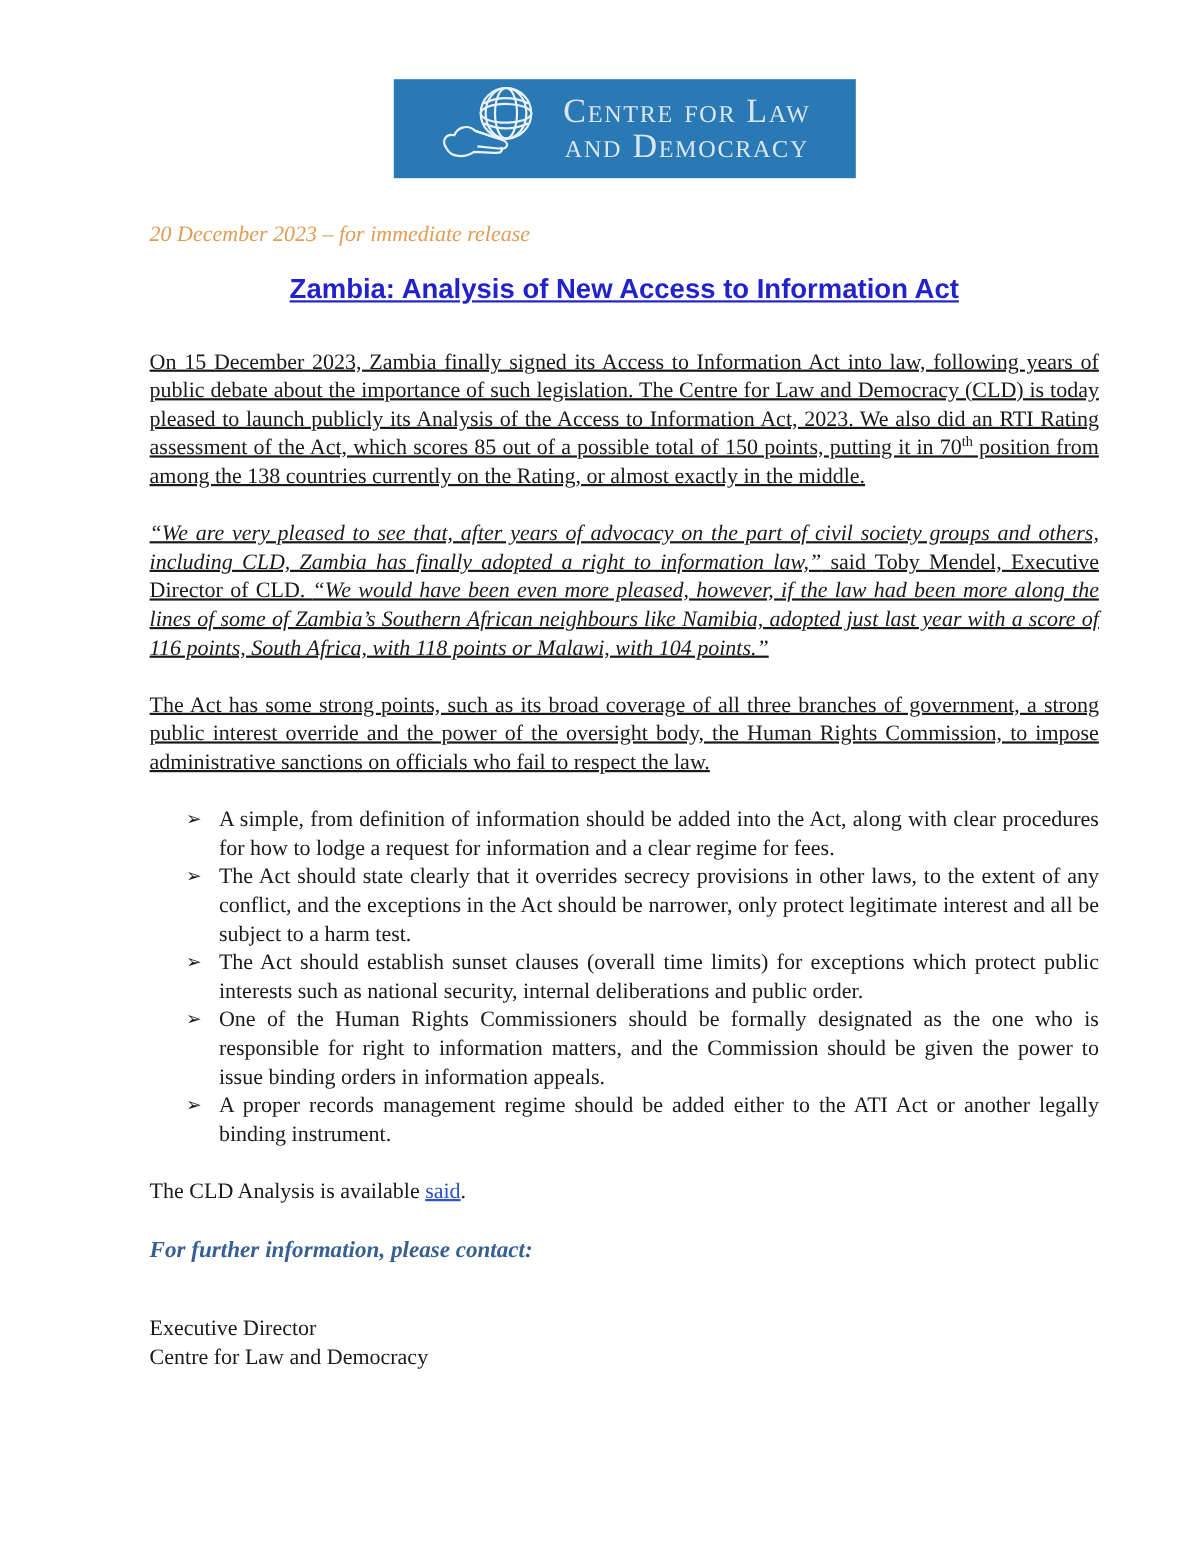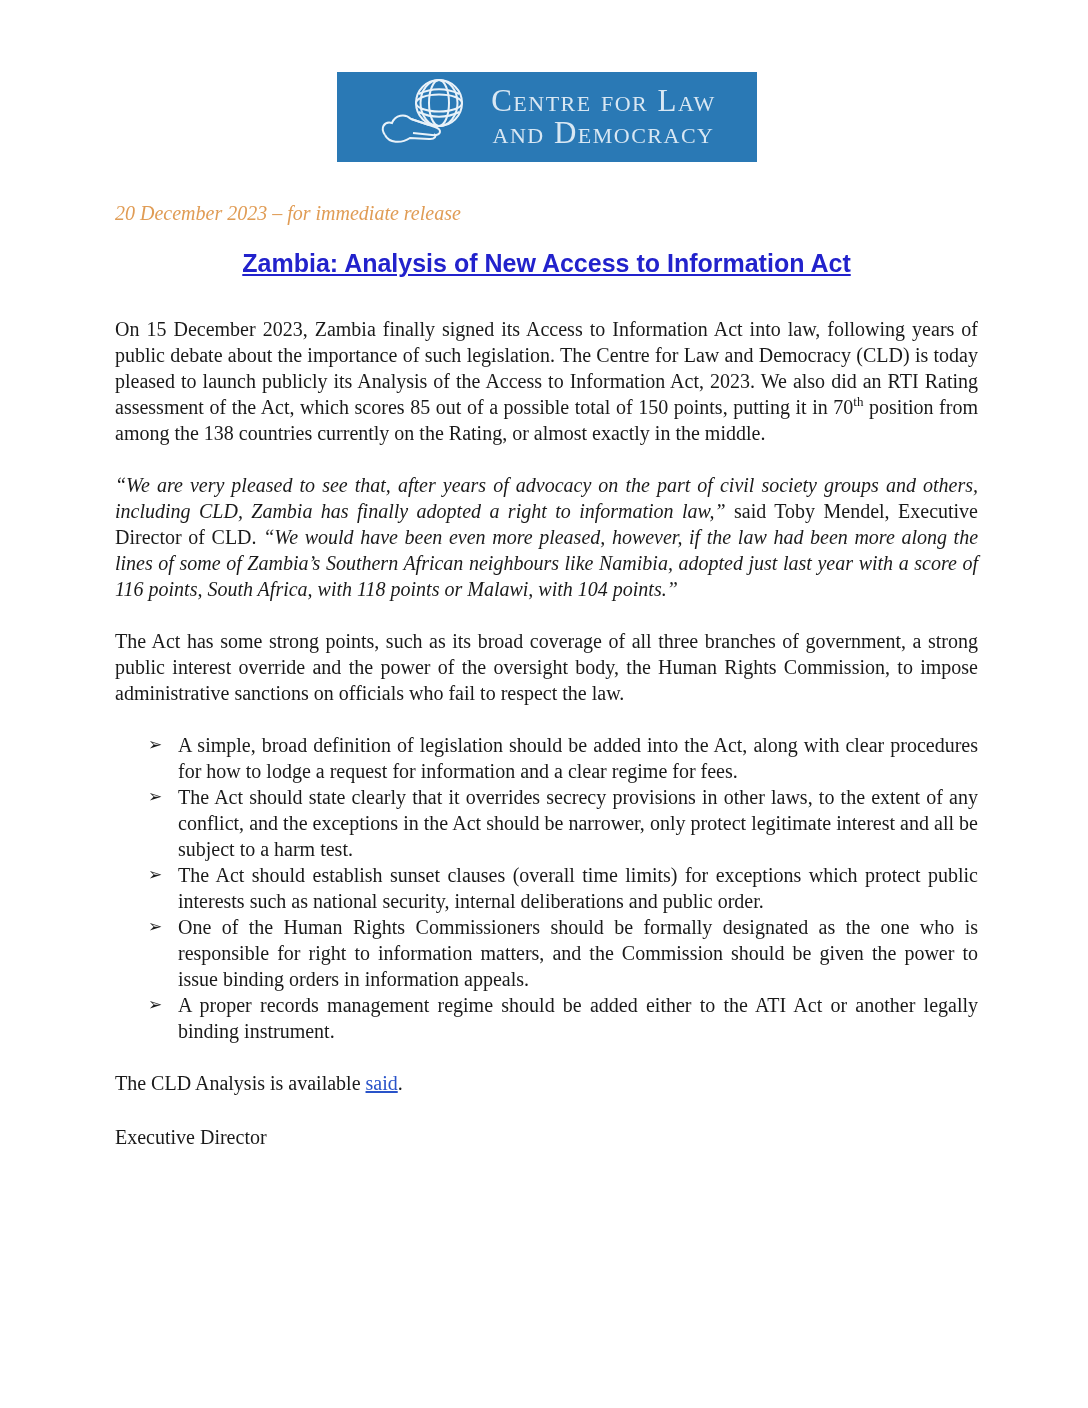--- a/index.html
+++ b/index.html
@@ -9,20 +9,21 @@
     height: 1408px;
     background: #ffffff;
     font-family: "Liberation Serif", serif;
     color: var(--body-text, #1a1a1a);
     overflow: hidden;
   }
   .page {
     width: 1063px;
     height: 1408px;
     padding: 72px 85px 0 115px;
+    margin-left: 21px;
   }
 
   
   .logo-banner {
     width: 420px;
     height: 90px;
     margin: 0 auto 40px auto;
     background: var(--logo-bg, #2A79B5);
     display: flex;
     align-items: center;
@@ -59,20 +60,21 @@
     text-align: center;
     margin: 0 0 38px 0;
   }
 
   
   .para {
     font-size: 20px;
     line-height: 26px;
     text-align: justify;
     margin: 0 0 26px 0;
+    text-decoration: underline;
   }
   .para.no-gap { margin-bottom: 0; }
   .quote { font-style: italic; }
   sup.ord { font-size: 13px; line-height: 0; vertical-align: super; }
 
   ul.recommendations {
     list-style: none;
     margin: 0 0 26px 0;
     padding: 0;
   }
@@ -141,27 +143,29 @@
   <h1 class="doc-title">Zambia: Analysis of New Access to Information Act</h1>
 
   <p class="para"><span>On 15 December 2023, Zambia finally signed its Access to Information Act into law, following years of public debate about the importance of such legislation. The Centre for Law and Democracy (CLD) is today pleased to launch publicly its Analysis of the Access to Information Act, 2023. We also did an RTI Rating assessment of the Act, which scores 85 out of a possible total of 150 points, putting it in 70</span><sup class="ord">th</sup><span> position from among the 138 countries currently on the Rating, or almost exactly in the middle.</span></p>
 
   <p class="para"><span class="quote">“We are very pleased to see that, after years of advocacy on the part of civil society groups and others, including CLD, Zambia has finally adopted a right to information law,”</span><span> said Toby Mendel, Executive Director of CLD. </span><span class="quote">“We would have been even more pleased, however, if the law had been more along the lines of some of Zambia’s Southern African neighbours like Namibia, adopted just last year with a score of 116 points, South Africa, with 118 points or Malawi, with 104 points.”</span></p>
 
   <p class="para">The Act has some strong points, such as its broad coverage of all three branches of government, a strong public interest override and the power of the oversight body, the Human Rights Commission, to impose administrative sanctions on officials who fail to respect the law.</p>
 
 
   <ul class="recommendations">
-    <li><span class="bullet-marker">➢</span><span>A simple, broad definition of legislation should be added into the Act, along with clear procedures for how to lodge a request for information and a clear regime for fees.</span></li>
+    <li><span class="bullet-marker">➢</span><span>A simple, from definition of information should be added into the Act, along with clear procedures for how to lodge a request for information and a clear regime for fees.</span></li>
     <li><span class="bullet-marker">➢</span><span>The Act should state clearly that it overrides secrecy provisions in other laws, to the extent of any conflict, and the exceptions in the Act should be narrower, only protect legitimate interest and all be subject to a harm test.</span></li>
     <li><span class="bullet-marker">➢</span><span>The Act should establish sunset clauses (overall time limits) for exceptions which protect public interests such as national security, internal deliberations and public order.</span></li>
     <li><span class="bullet-marker">➢</span><span>One of the Human Rights Commissioners should be formally designated as the one who is responsible for right to information matters, and the Commission should be given the power to issue binding orders in information appeals.</span></li>
     <li><span class="bullet-marker">➢</span><span>A proper records management regime should be added either to the ATI Act or another legally binding instrument.</span></li>
   </ul>
 
   <p class="availability"><span>The CLD Analysis is available </span><a class="doc-link">said</a><span>.</span></p>
 
+  <p class="contact-heading">For further information, please contact:</p>
 
   <div class="contact-block">
     <div>Executive Director</div>
+    <div>Centre for Law and Democracy</div>
   </div>
 
 </div>
 
 </body></html>

